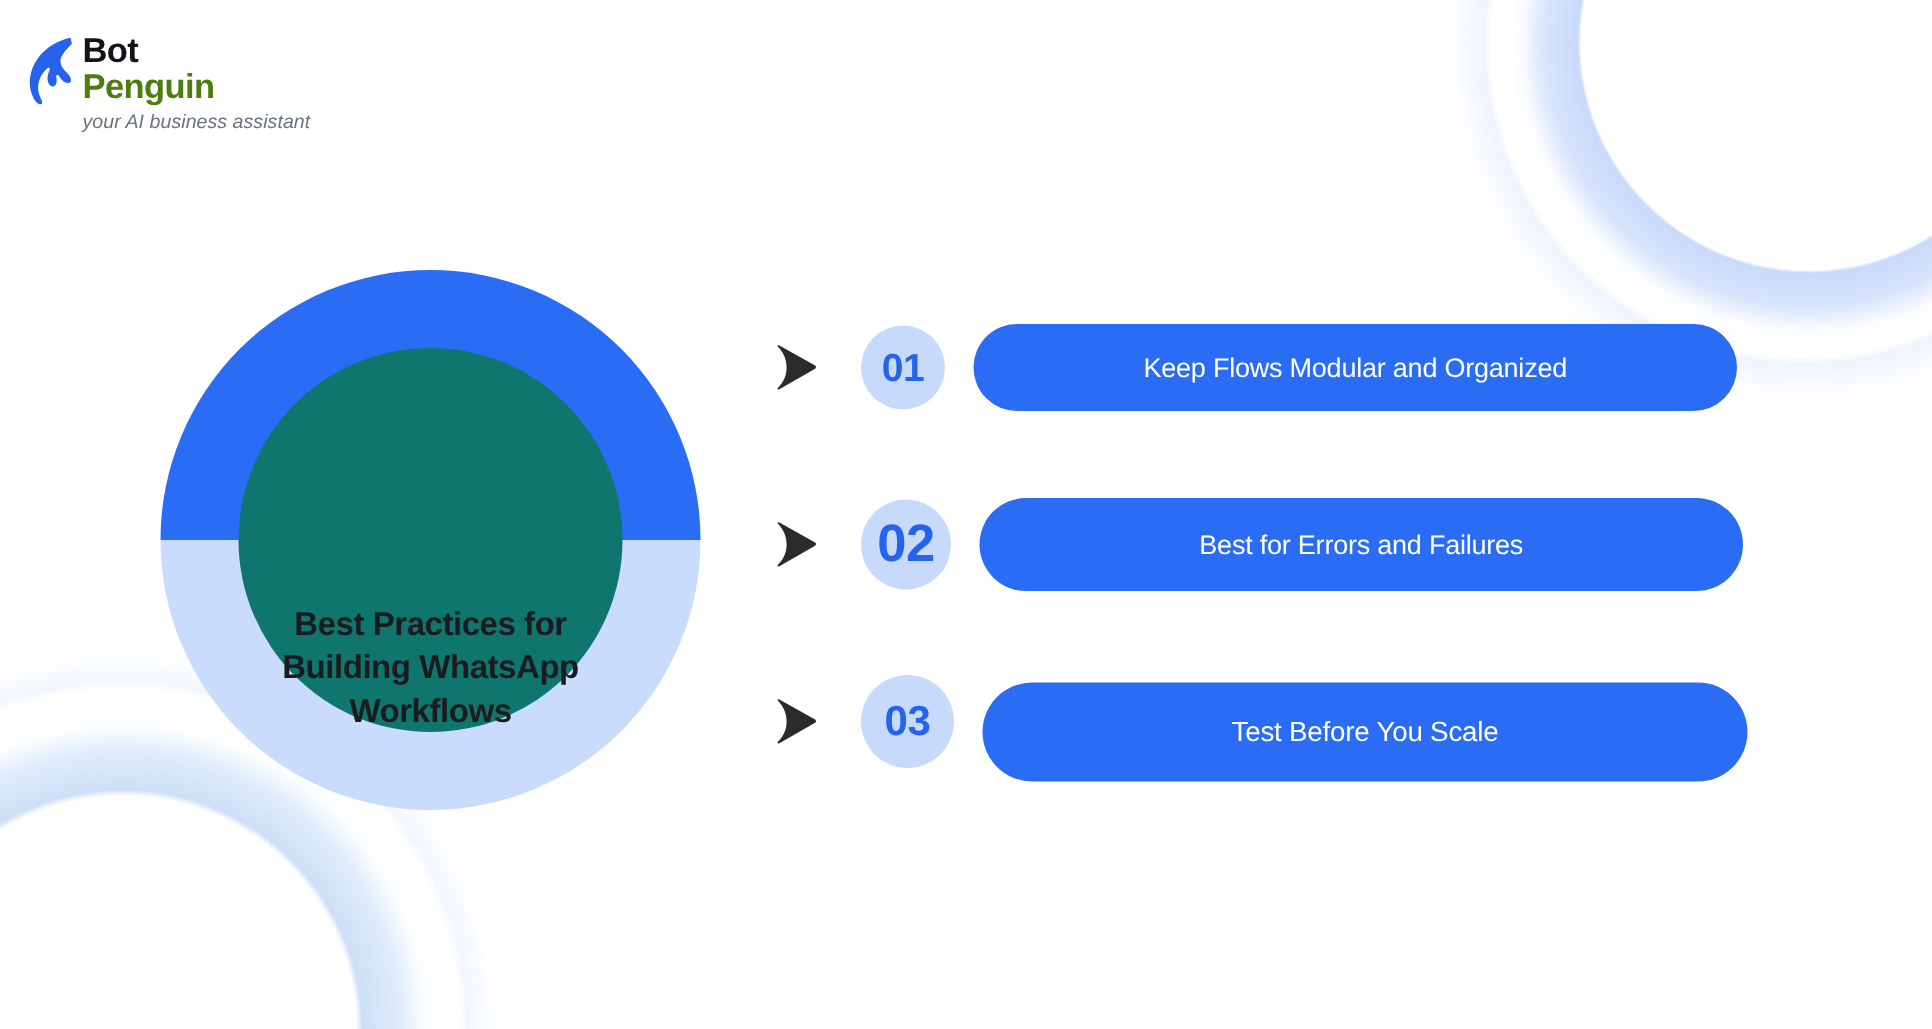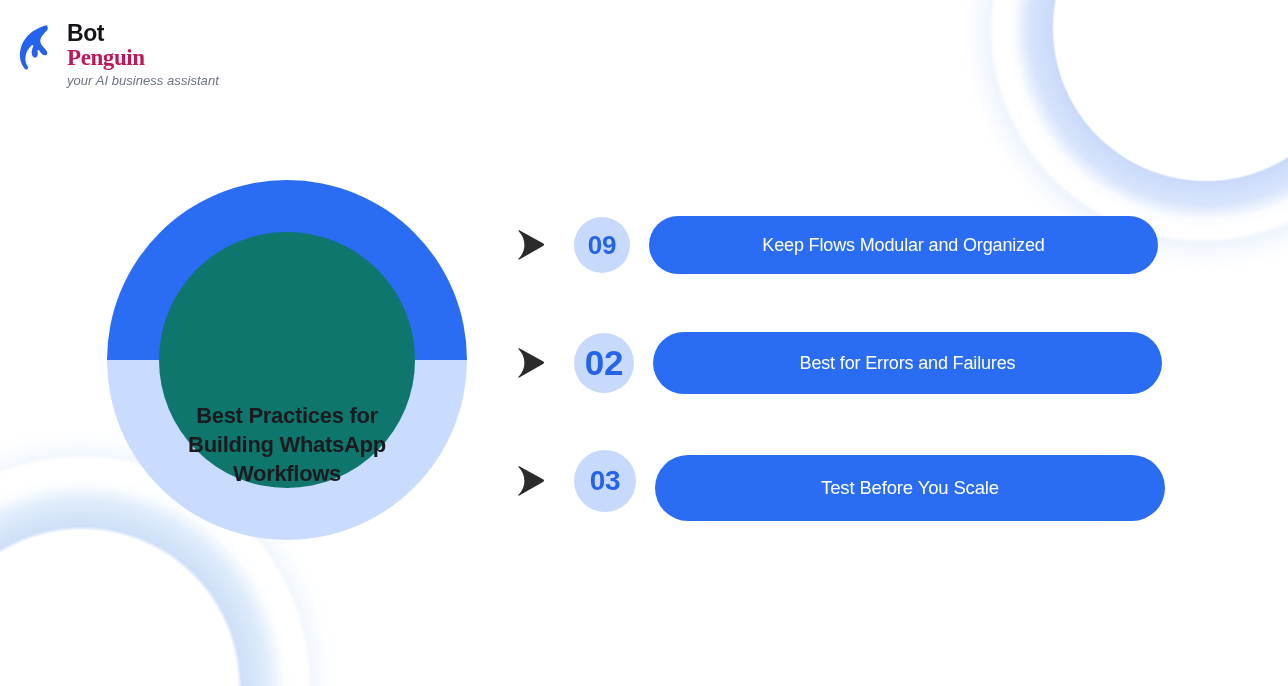--- a/index.html
+++ b/index.html
@@ -85,21 +85,21 @@
         rgba(255,255,255,0) 100%);
   }
 
   
   .logo {
     position: absolute;
     top: 22px;
     left: 18px;
     display: flex;
     align-items: flex-start;
-    gap: 19px;
+    gap: 7px;
   }
 
   .logo-mark {
     width: 30px;
     height: 46px;
     flex: none;
     margin-top: 2px;
   }
 
   .logo-words {
@@ -111,24 +111,23 @@
   .logo-bot {
     font-size: 23px;
     font-weight: 700;
     color: #13131a;
     letter-spacing: -0.4px;
   }
 
   .logo-penguin {
     font-size: 23px;
     font-weight: 700;
-    color: #be185d;
+    color: #4d7c0f;
     letter-spacing: -0.4px;
     margin-top: 1px;
-    font-family: Liberation Serif, serif;
   }
 
   .logo-tagline {
     font-size: 13px;
     font-style: italic;
     color: #6b7280;
     letter-spacing: 0.05px;
     margin-top: 5px;
   }
 
@@ -258,21 +257,21 @@
       <div class="donut-title">Best Practices for Building WhatsApp Workflows</div>
     </div>
   </div>
 
   <div class="steps">
 
     <div class="step-row s1">
       <svg class="arrow-icon" viewBox="0 0 30 32">
         <path d="M2.5 2.0 C2.0 1.6 2.6 0.9 3.3 1.2 L27.4 14.6 C28.2 15.0 28.2 16.3 27.4 16.8 L3.3 30.6 C2.6 31.0 2.0 30.2 2.5 29.7 C6.4 25.8 8.4 21.3 8.4 16.0 C8.4 10.7 6.4 6.0 2.5 2.0 Z" fill="#2b2b2b"></path>
       </svg>
-      <div class="badge">09</div>
+      <div class="badge">01</div>
       <div class="pill">Keep Flows Modular and Organized</div>
     </div>
 
     <div class="step-row s2">
       <svg class="arrow-icon" viewBox="0 0 30 32">
         <path d="M2.5 2.0 C2.0 1.6 2.6 0.9 3.3 1.2 L27.4 14.6 C28.2 15.0 28.2 16.3 27.4 16.8 L3.3 30.6 C2.6 31.0 2.0 30.2 2.5 29.7 C6.4 25.8 8.4 21.3 8.4 16.0 C8.4 10.7 6.4 6.0 2.5 2.0 Z" fill="#2b2b2b"></path>
       </svg>
       <div class="badge">02</div>
       <div class="pill">Best for Errors and Failures</div>
     </div>

